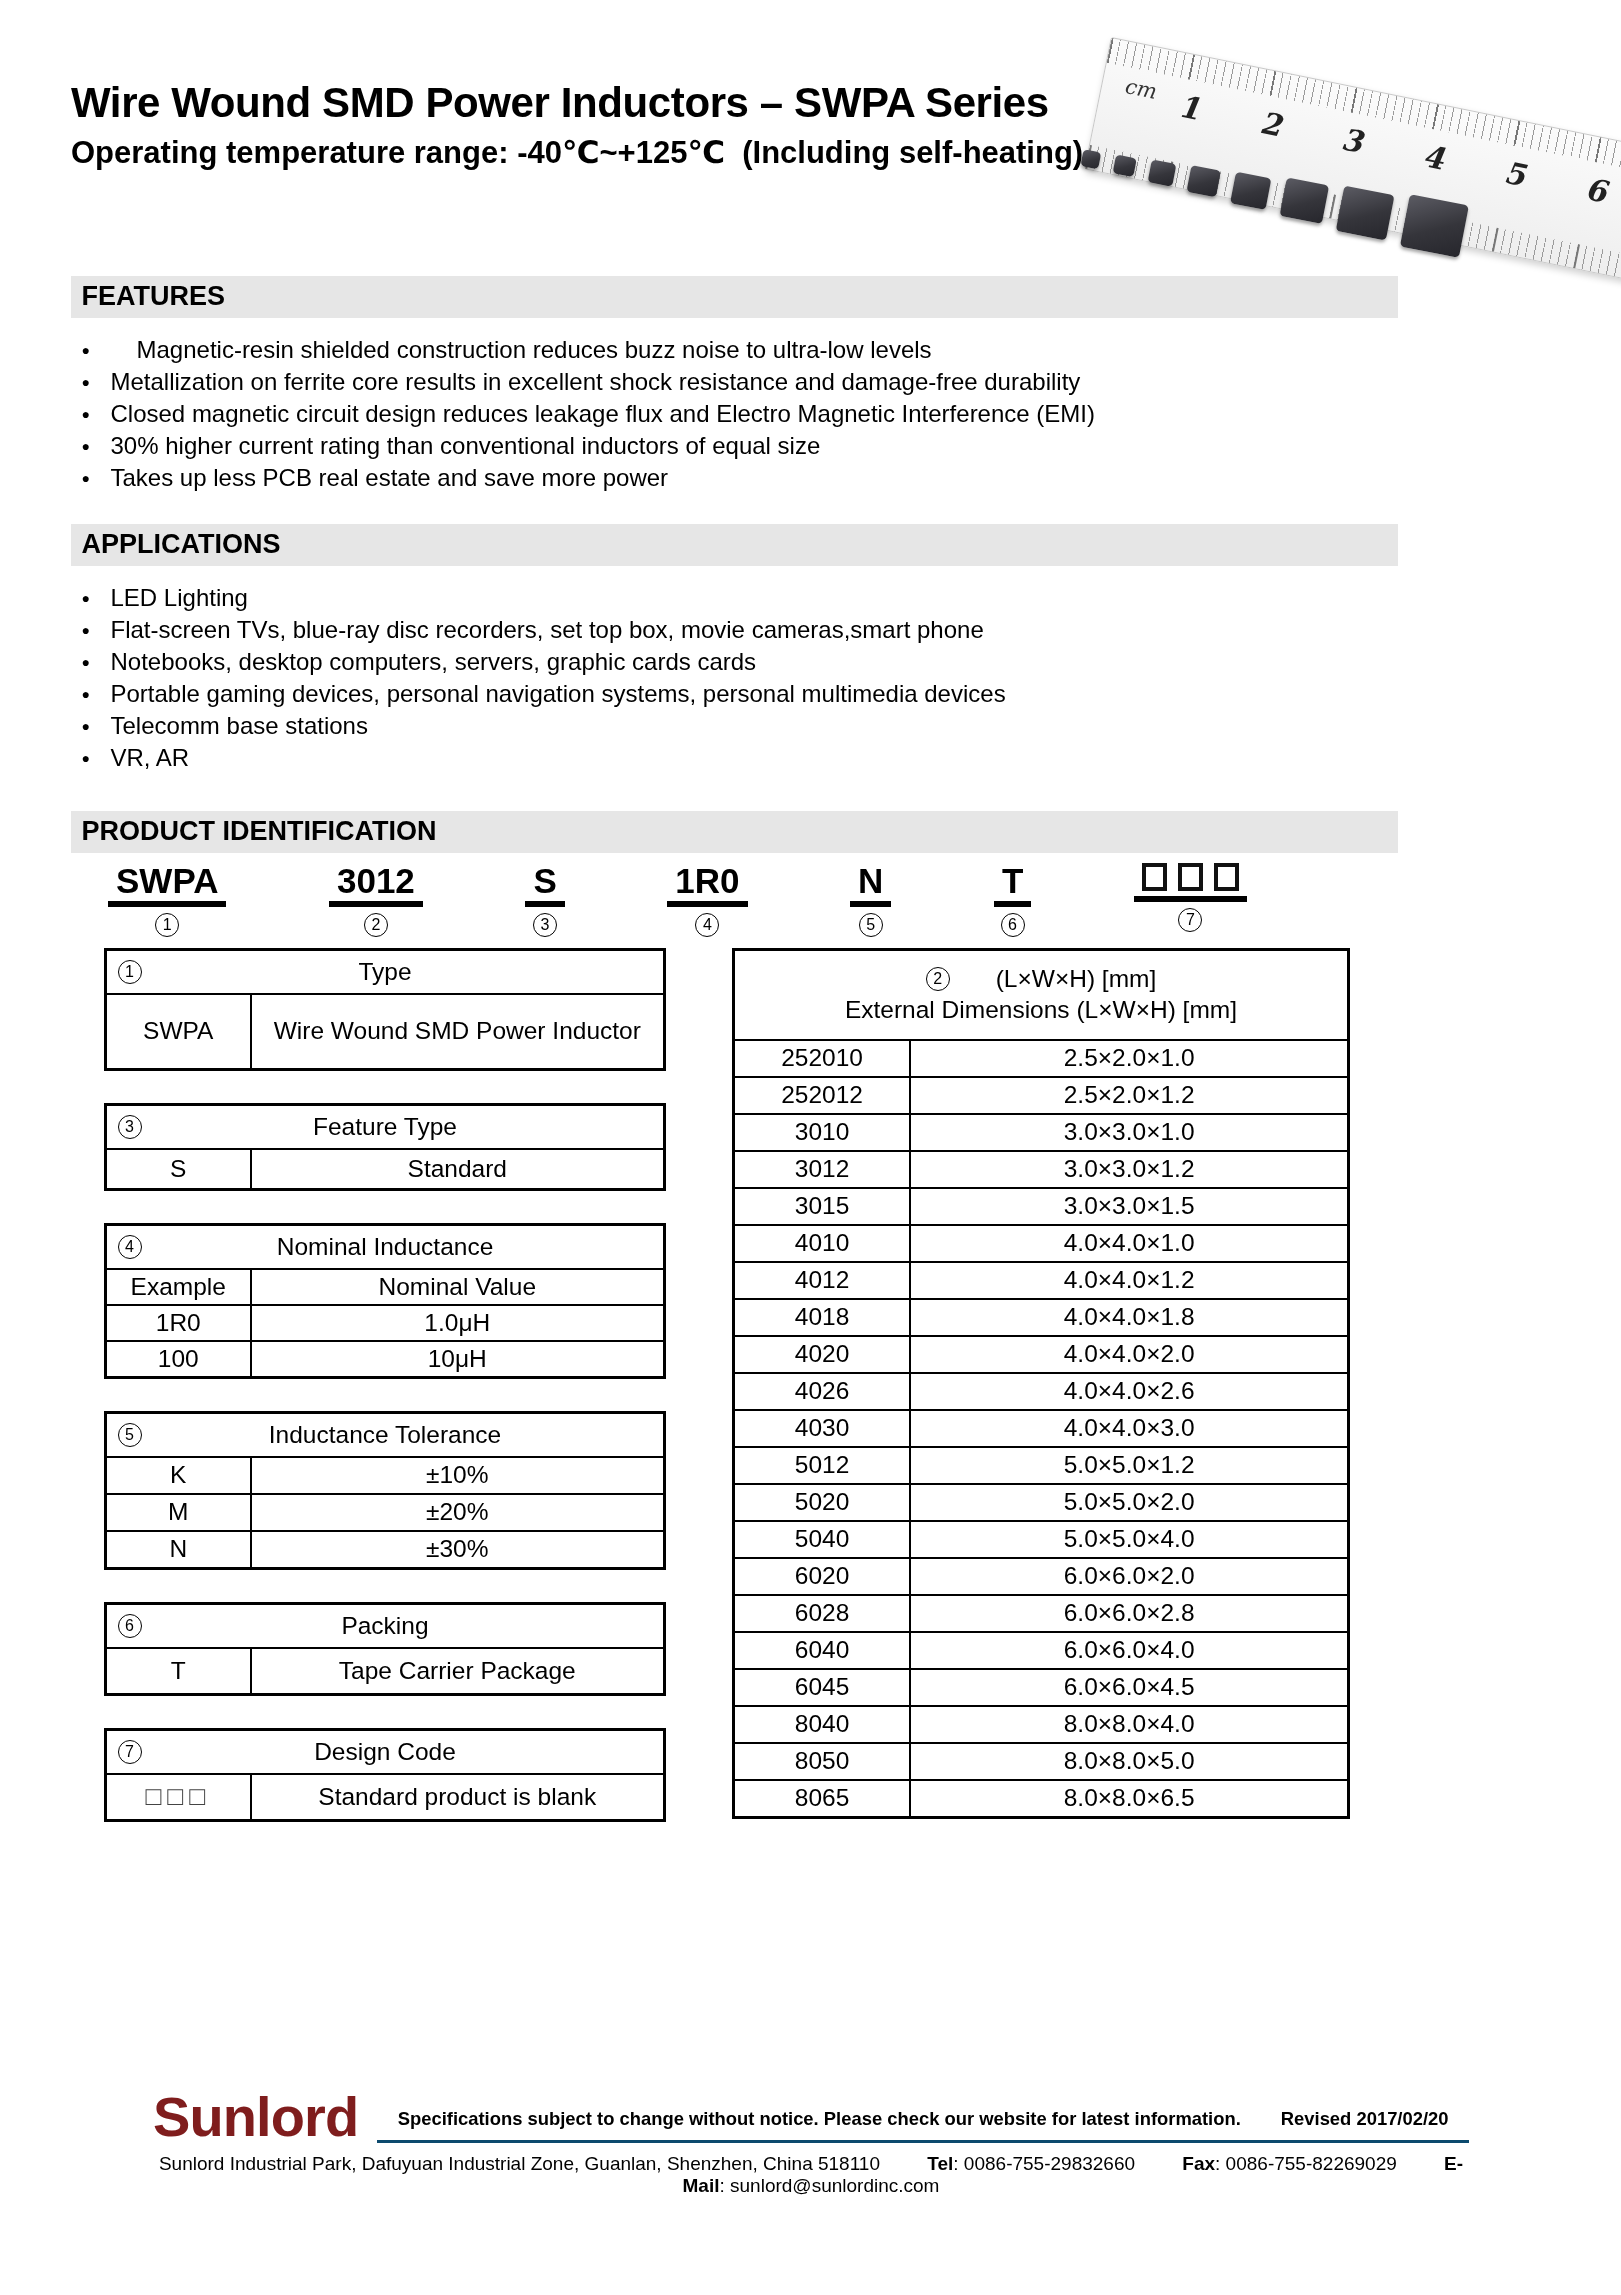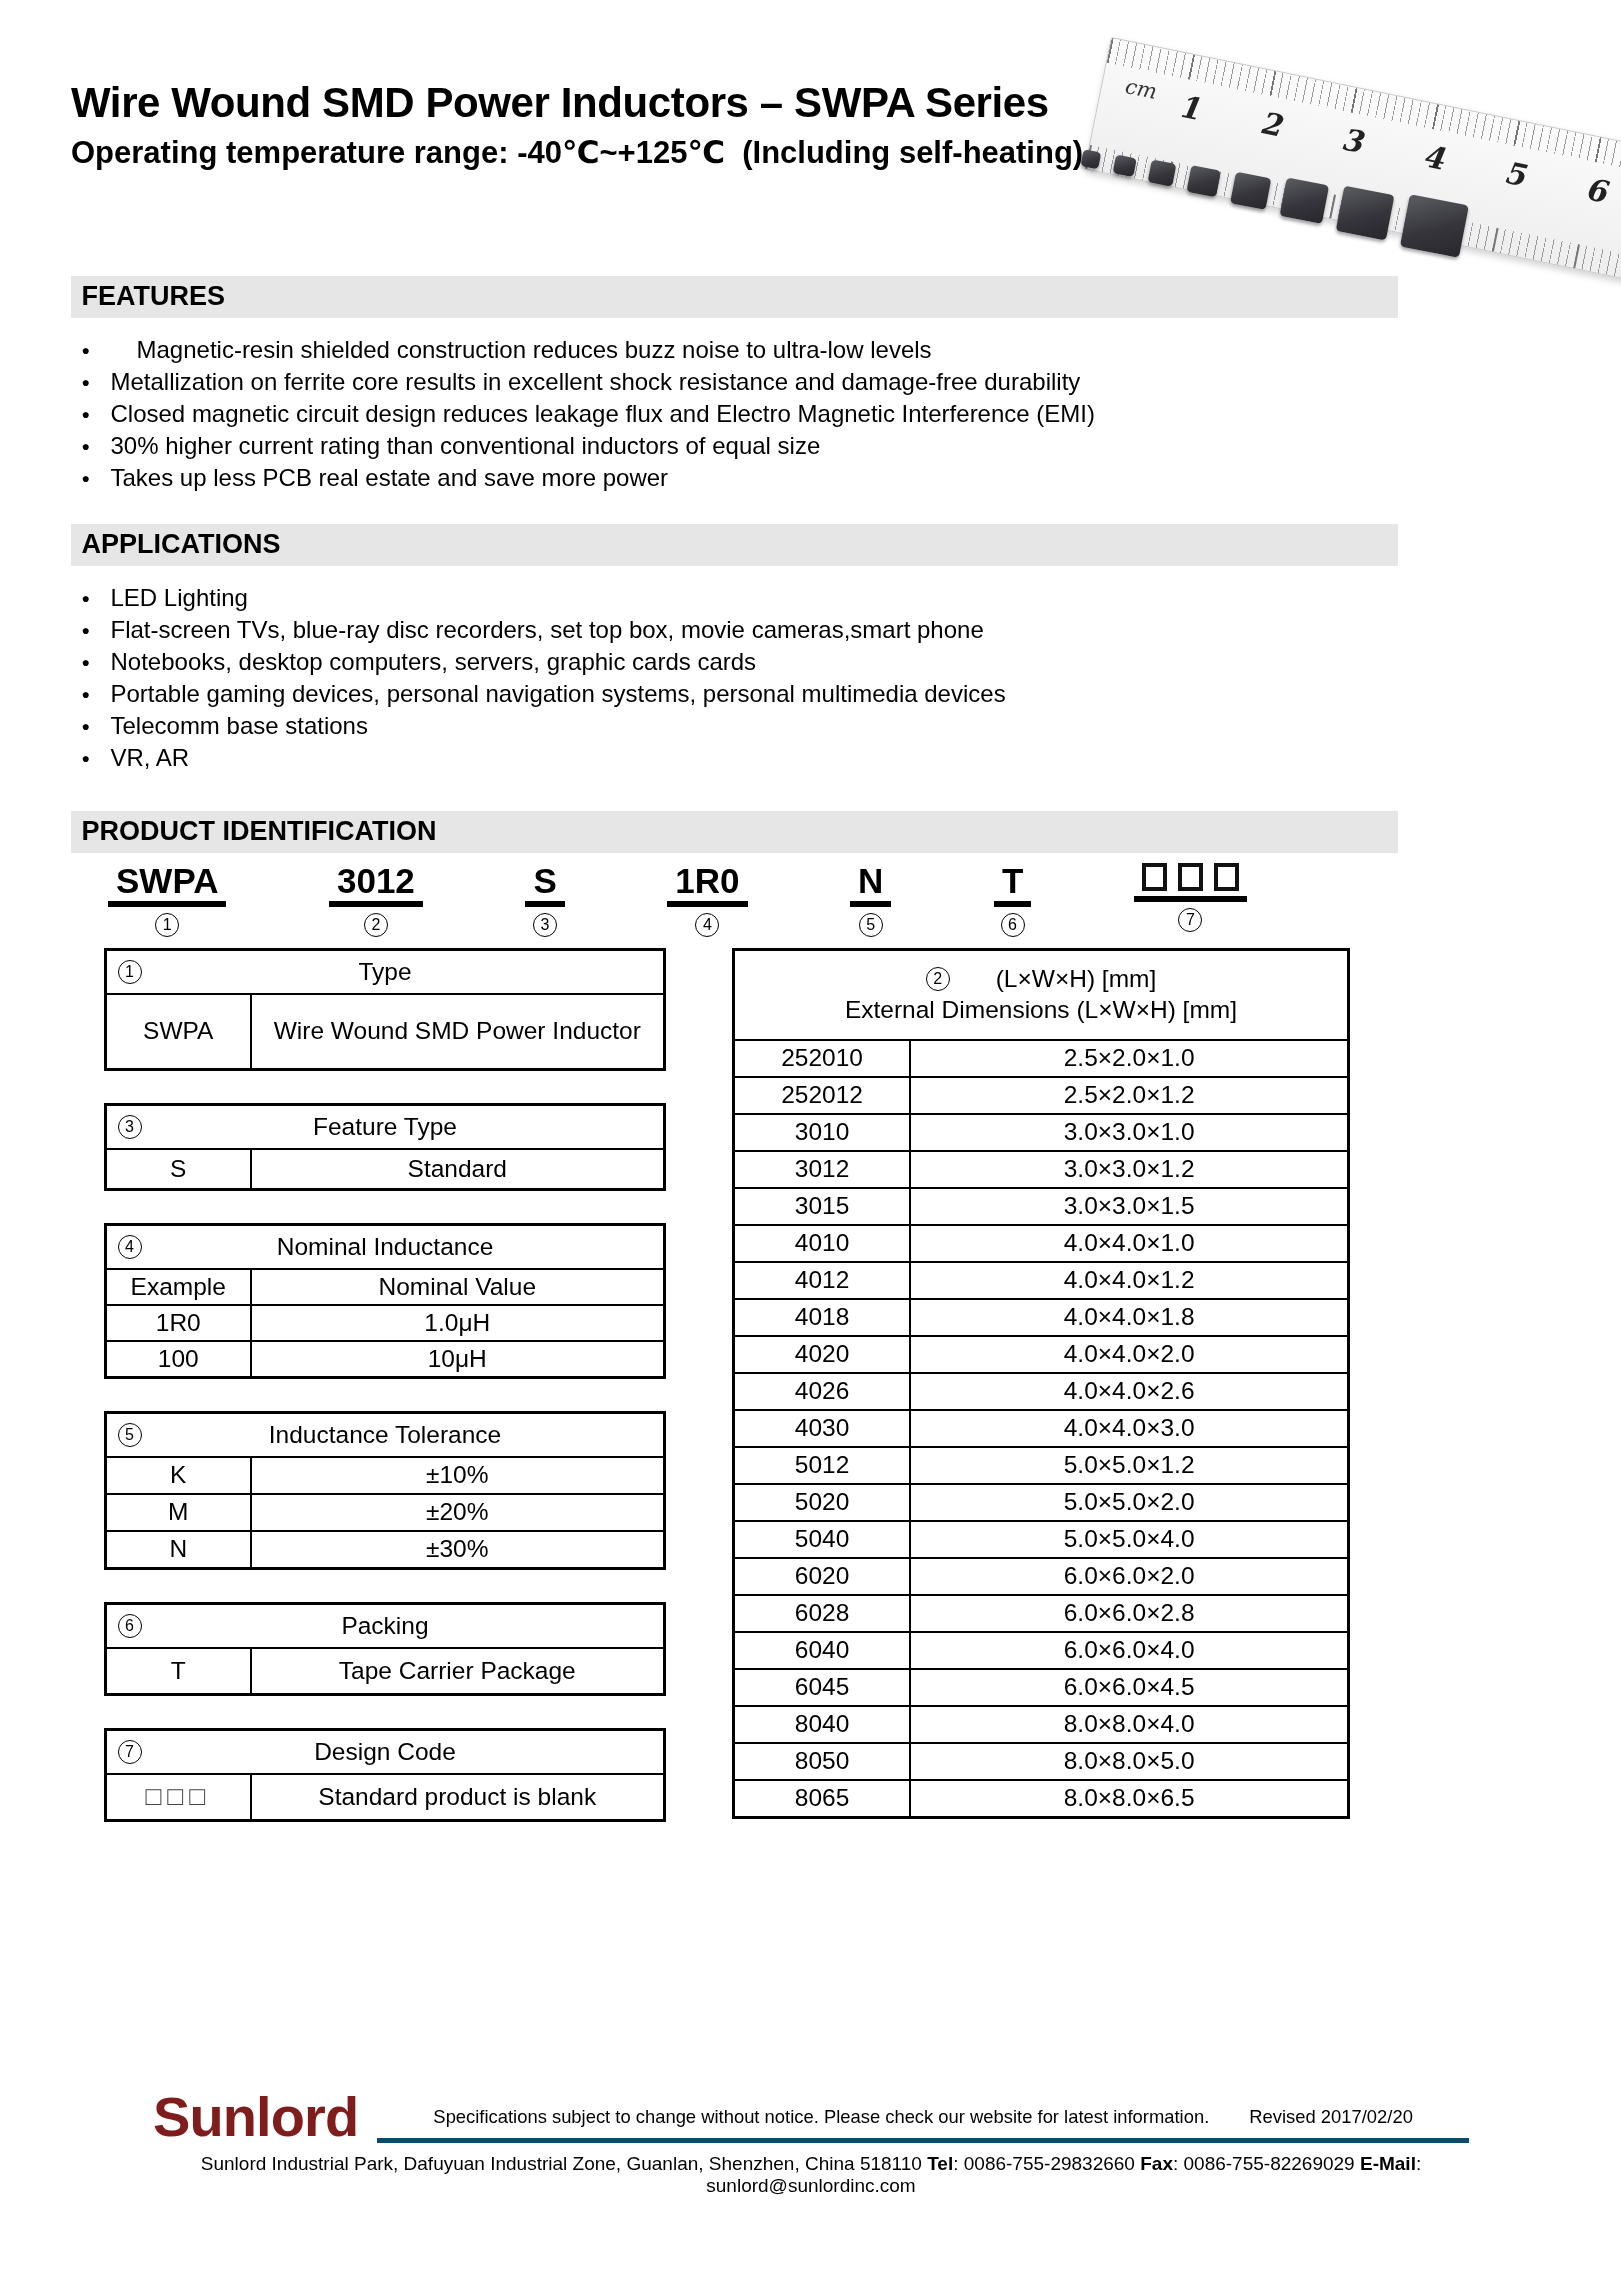--- a/index.html
+++ b/index.html
@@ -84,24 +84,24 @@
   .dim-head{height:88px; display:flex; flex-direction:column; justify-content:center; align-items:center; font-size:24.5px;}
   .dim-head .l1{display:flex; align-items:center; gap:46px;}
   .dim-head .l2{margin-top:3.5px;}
   .dim-tbl .trow{height:37px; font-size:24.5px;}
   .dim-tbl .trow .c1{width:28.8%;}
 
   
   .footer{position:absolute; left:0; right:0; top:2386; top:2090px; z-index:2; padding:0 153px;}
   .footer-top{display:flex; align-items:flex-end;}
   .logo{font-size:56px; font-weight:bold; letter-spacing:-0.9px; line-height:0.95; padding-right:19px; flex:none;}
-  .specs-line{flex:1; border-bottom:5px solid #0c4a6e; display:flex; justify-content:center; align-items:flex-end;
-    gap:40px; padding-bottom:10.5px; font-size:18.4px; font-weight:normal;}
+  .specs-line{flex:1; border-bottom:3px solid #0c4a6e; display:flex; justify-content:center; align-items:flex-end;
+    gap:40px; padding-bottom:10.5px; font-size:18.4px; font-weight:bold;}
   .address{margin-top:9.6px; text-align:center; font-size:19px;}
-  .address b{font-weight:bold;}
+  .address b{font-weight:bold;margin-left:42px;}
 </style>
 </head>
 <body>
 
 <div class="page">
 
   <div class="photo">
     <div class="ruler">
       <div class="ticks top"></div>
       <div class="ruler-unit">cm</div>

